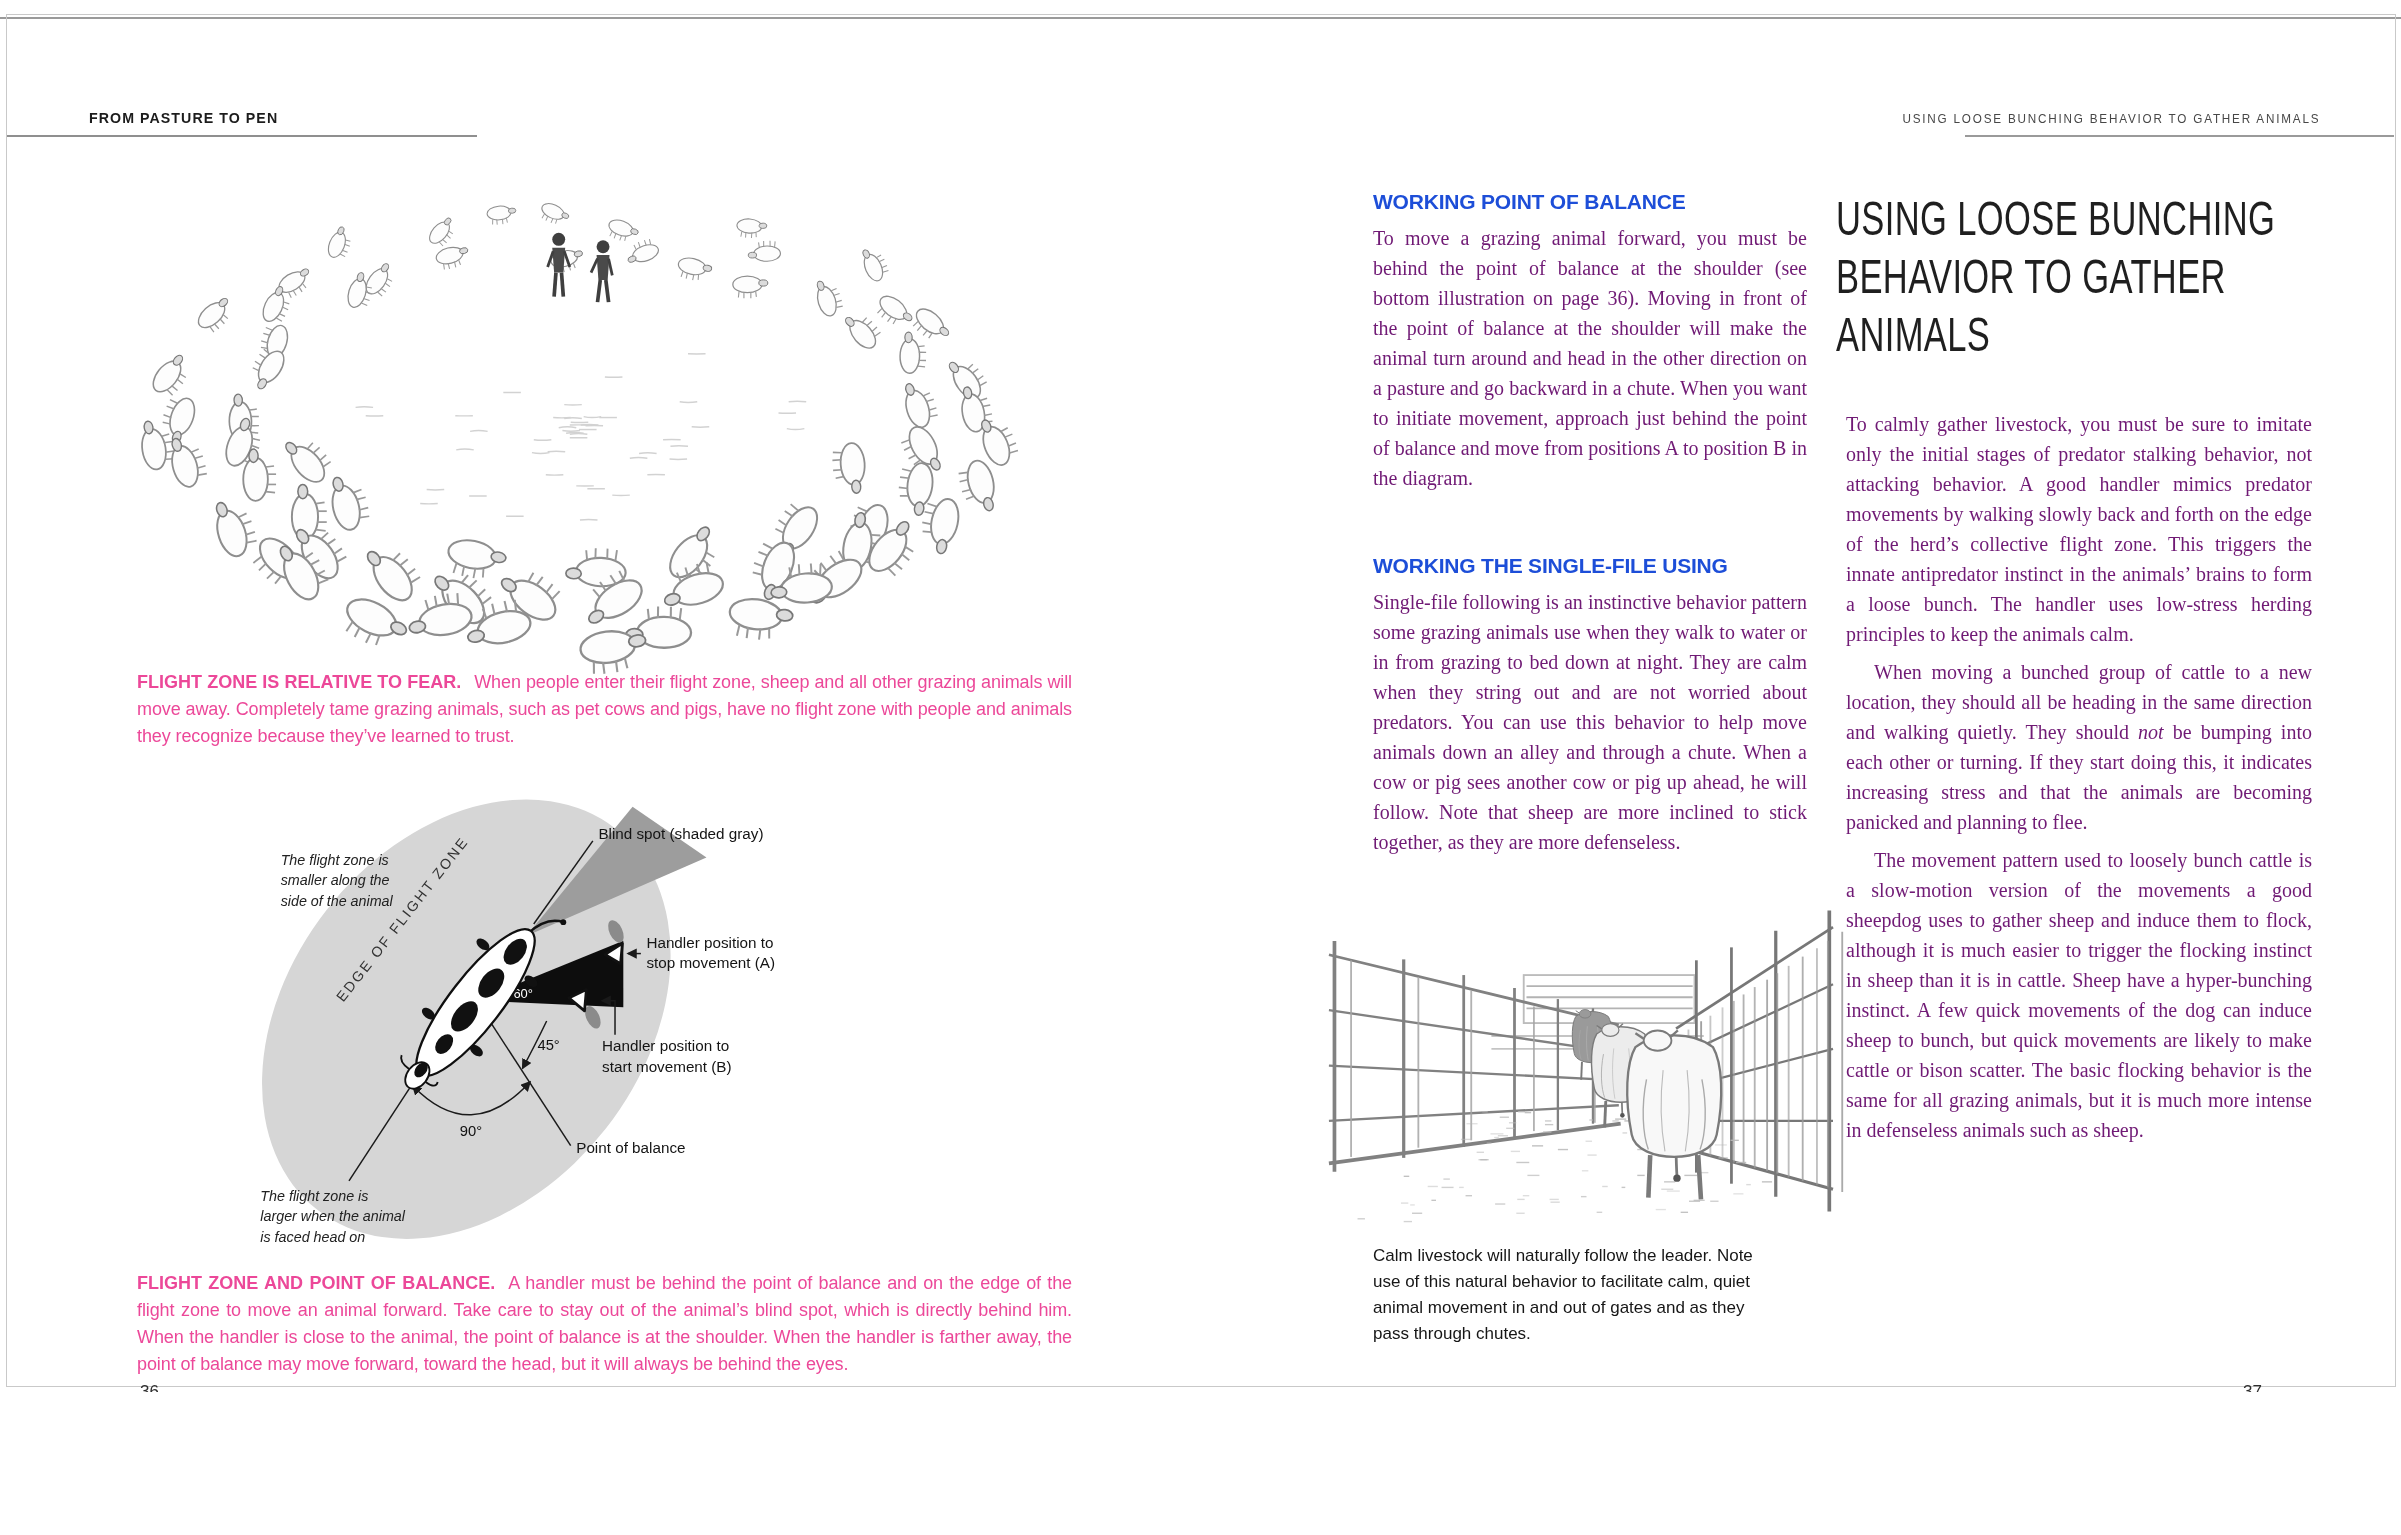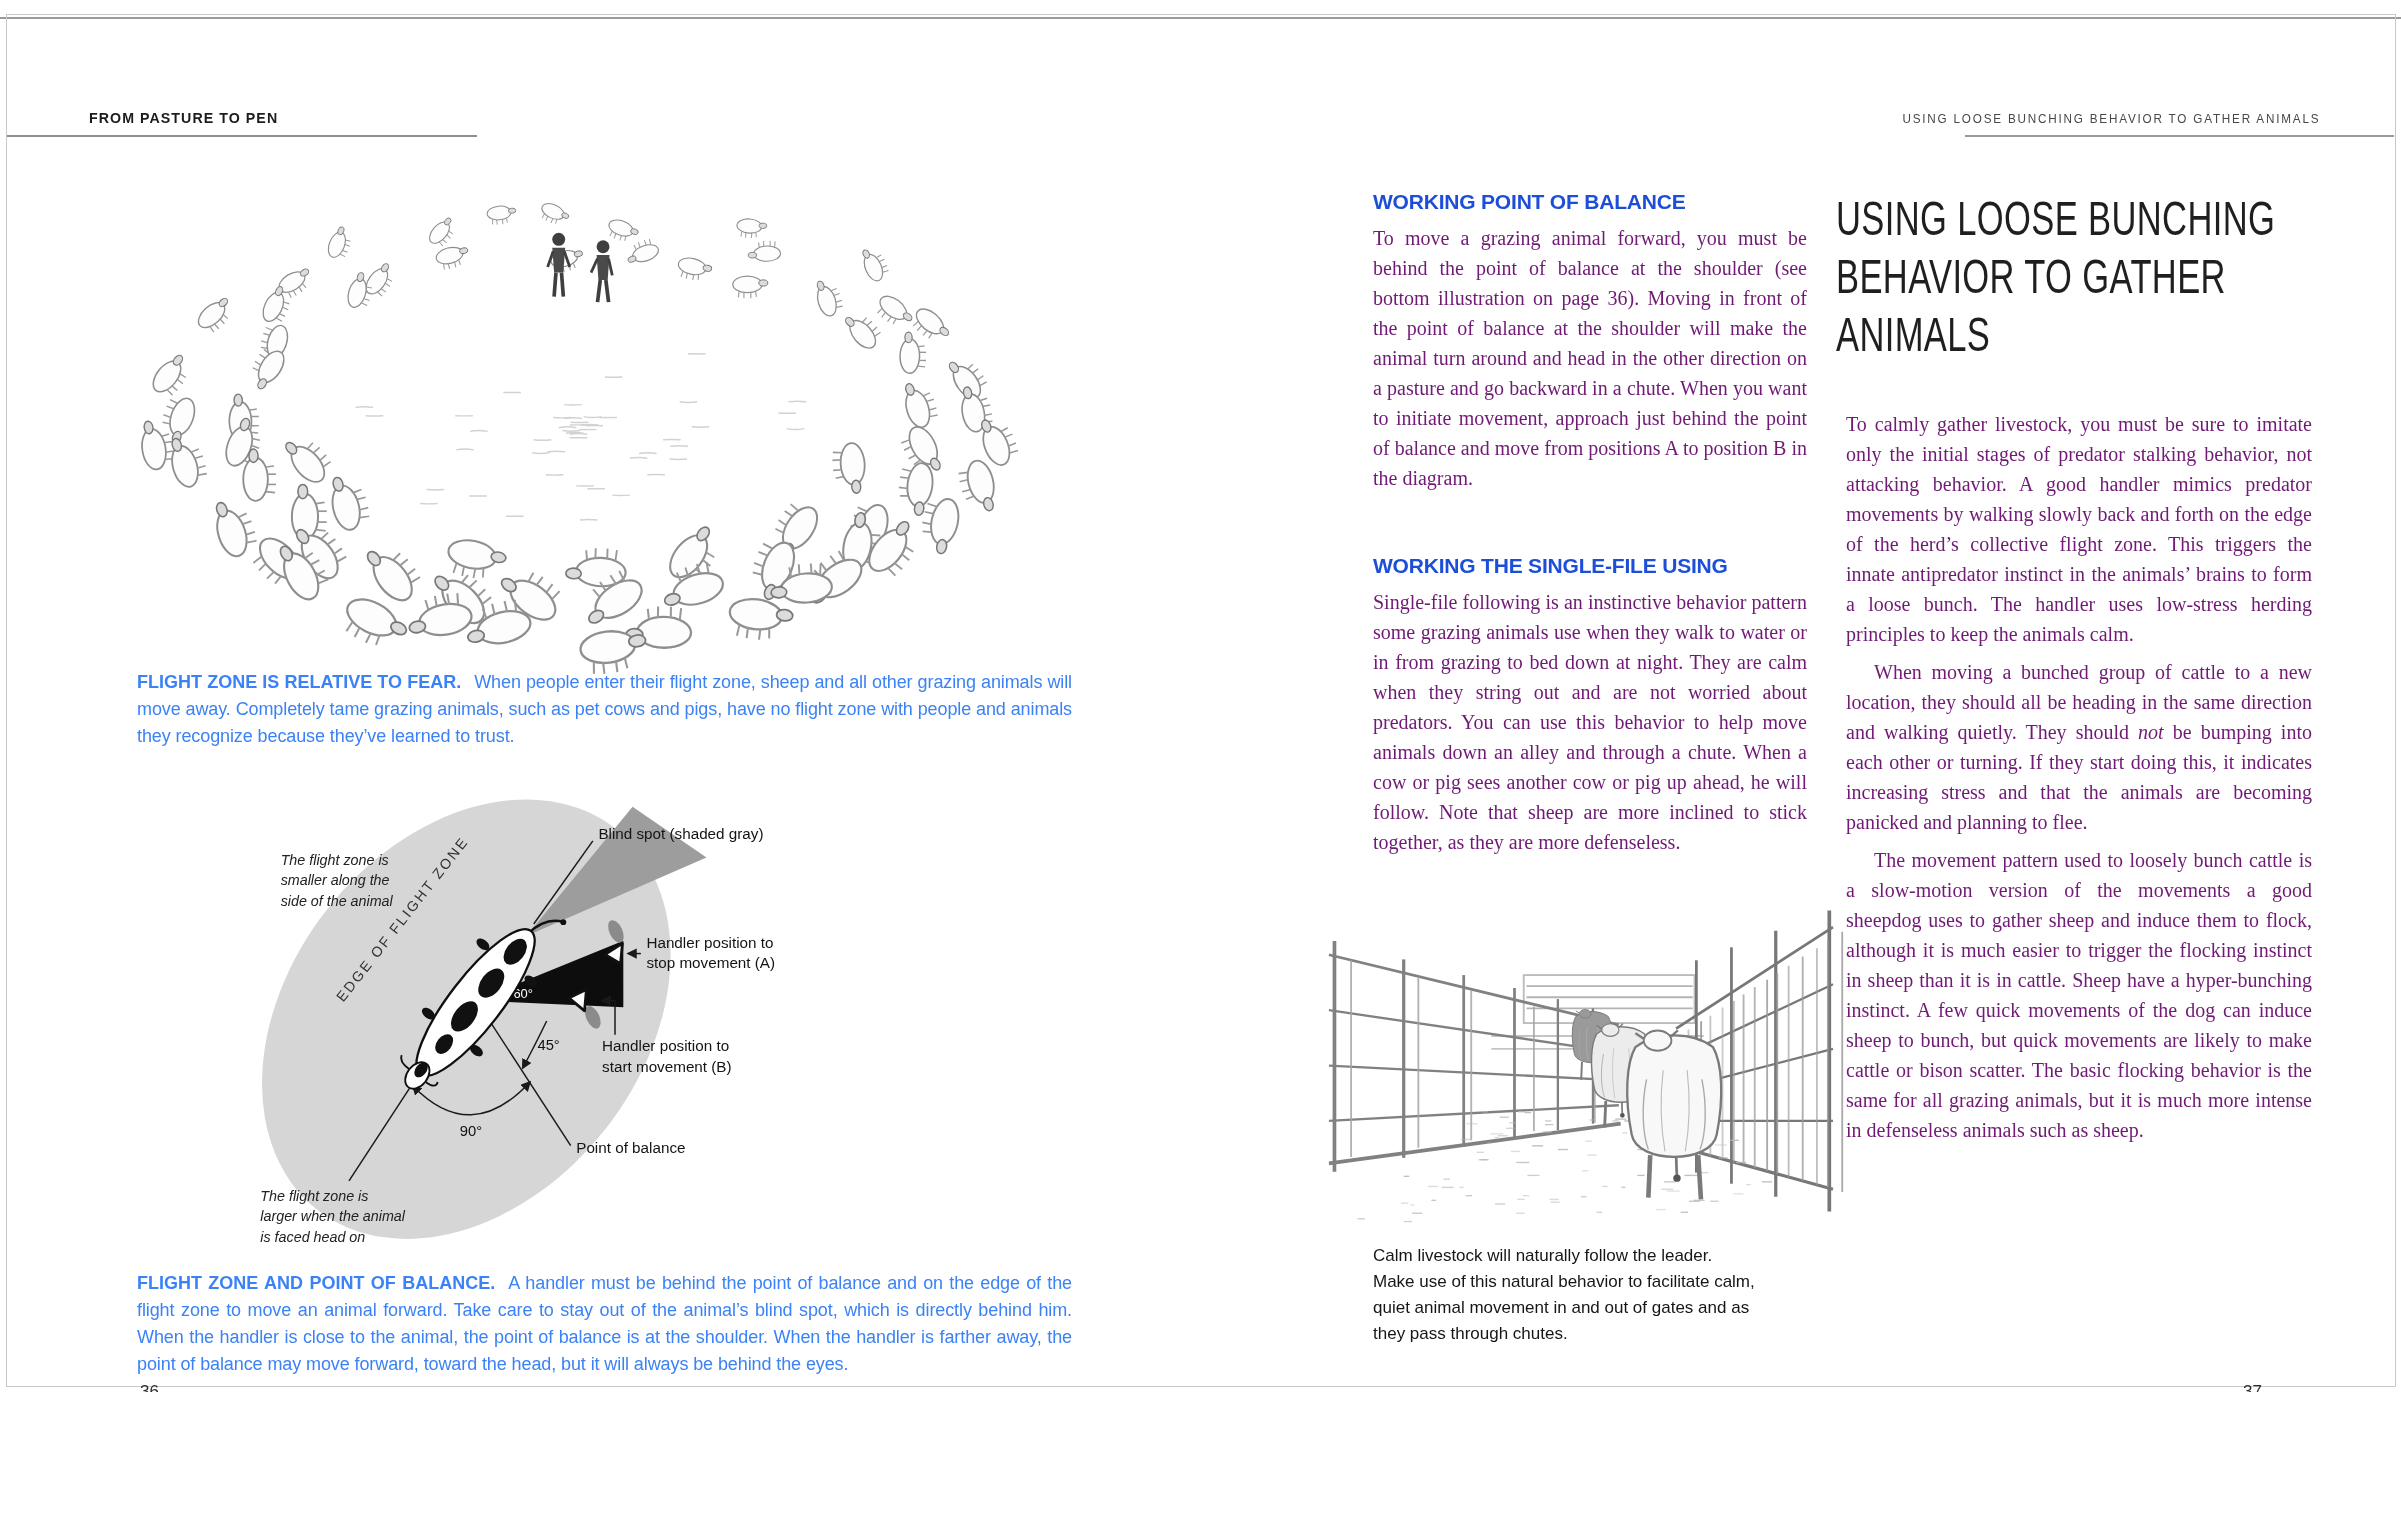--- a/index.html
+++ b/index.html
@@ -8,21 +8,21 @@
   .frame{position:absolute;left:5.5px;top:5.5px;right:5.5px;bottom:5.5px;border:1.8px solid #c9c9c9;pointer-events:none;}
   .topline{position:absolute;left:0;top:9.2px;width:2401px;height:1.8px;background:#9a9a9a;}
 
   
   .runhead-left{position:absolute;left:89px;top:102px;font-weight:bold;font-size:14.8px;letter-spacing:1.1px;color:#1c1c1c;white-space:nowrap;transform:scaleX(.96);transform-origin:left top;}
   .rule-left{position:absolute;left:7.4px;top:127px;width:470px;height:1.8px;background:#8f8f8f;}
   .runhead-right{position:absolute;right:81px;top:103px;font-size:13px;letter-spacing:2px;color:#474747;white-space:nowrap;transform:scaleX(.9);transform-origin:right top;}
   .rule-right{position:absolute;left:1965px;top:127px;width:429px;height:1.8px;background:#9a9a9a;}
 
   
-  .caption{position:absolute;font-size:18px;line-height:27px;color:#3b82f6;text-align:justify;letter-spacing:-0.1px;}
+  .caption{position:absolute;font-size:18px;line-height:27px;color:#ec4899;text-align:justify;letter-spacing:-0.1px;}
   .cap1{left:137px;top:661px;width:935px;}
   .cap2{left:137px;top:1262px;width:935px;}
   .cap-lead{font-weight:bold;letter-spacing:0;}
   .cap-gap{display:inline-block;width:13px;}
 
   
   .folio{position:absolute;font-size:17px;color:#2e2e2e;}
   .folio-36{left:140px;top:1374px;}
   .folio-37{left:2243px;top:1374px;}
 
@@ -461,21 +461,21 @@
         <path d="M 45 356 h 8" stroke="#b8b8b8" stroke-width="1.5" opacity="0.67" fill="none"></path>
       </g>
 
     <g>
       <use href="#cowback" transform="translate(299,160) scale(0.42)" style="--cow-fill:#9a9a9a"></use>
       <use href="#cowback" transform="translate(330,190) scale(0.62)" style="--cow-fill:#ececec"></use>
       <use href="#cowback" transform="translate(388,225) scale(1)" style="--cow-fill:#f8f8f8"></use>
     </g>
   </svg>
 
-  <div class="cattle-caption">Calm livestock will naturally follow the leader. Make use of this natural behavior to facilitate calm, quiet animal movement in and out of gates and as they pass through chutes.</div>
+  <div class="cattle-caption">Calm livestock will naturally follow the leader. Note use of this natural behavior to facilitate calm, quiet animal movement in and out of gates and as they pass through chutes.</div>
 
   <div class="display-title">
     <div>USING LOOSE BUNCHING</div>
     <div>BEHAVIOR TO GATHER</div>
     <div>ANIMALS</div>
   </div>
 
   <div class="serif col2-body">
     <p>To calmly gather livestock, you must be sure to imitate only the initial stages of predator stalking behavior, not attacking behavior. A good handler mimics predator movements by walking slowly back and forth on the edge of the herd’s collective flight zone. This triggers the innate antipredator instinct in the animals’ brains to form a loose bunch. The handler uses low-stress herding principles to keep the animals calm.</p>
     <p class="ind"><span>When moving a bunched group of cattle to a new location, they should all be heading in the same direction and walking quietly. They should </span><span class="it">not</span><span> be bumping into each other or turning. If they start doing this, it indicates increasing stress and that the animals are becoming panicked and planning to flee.</span></p>

